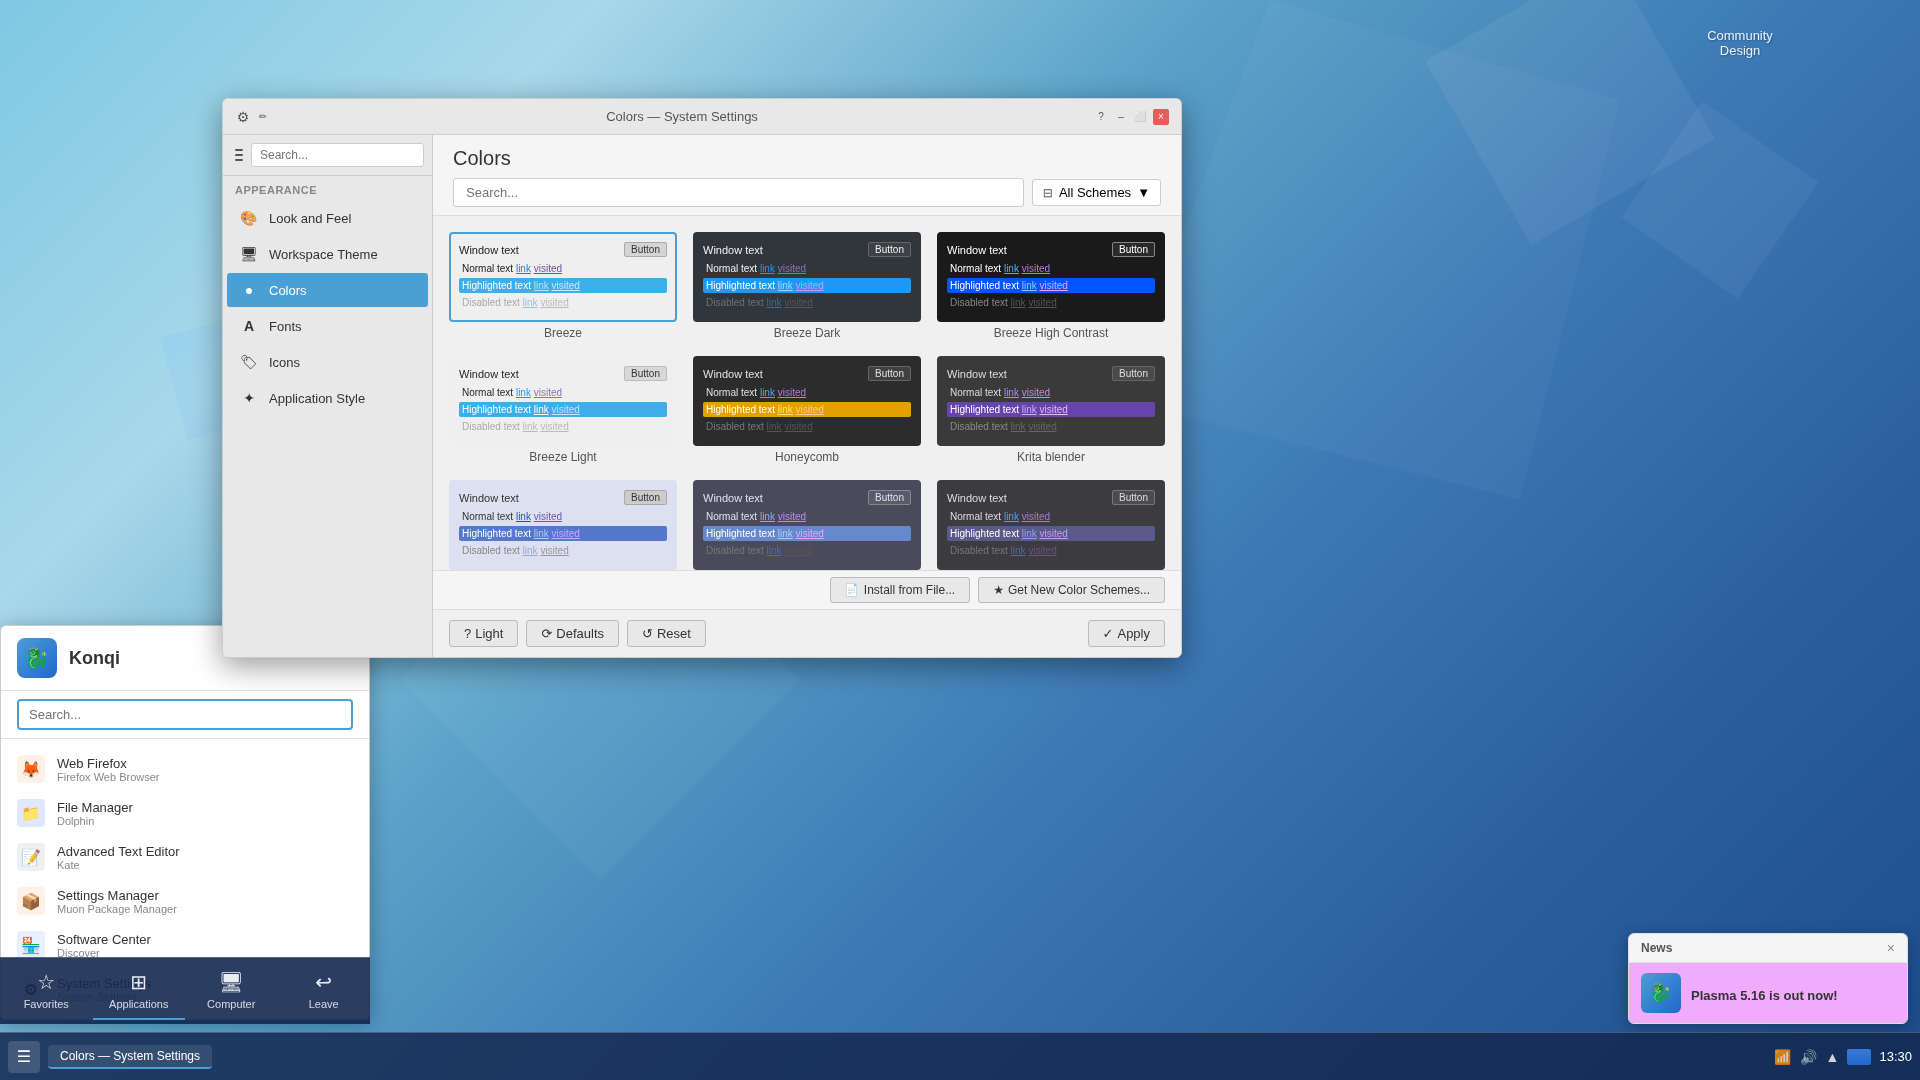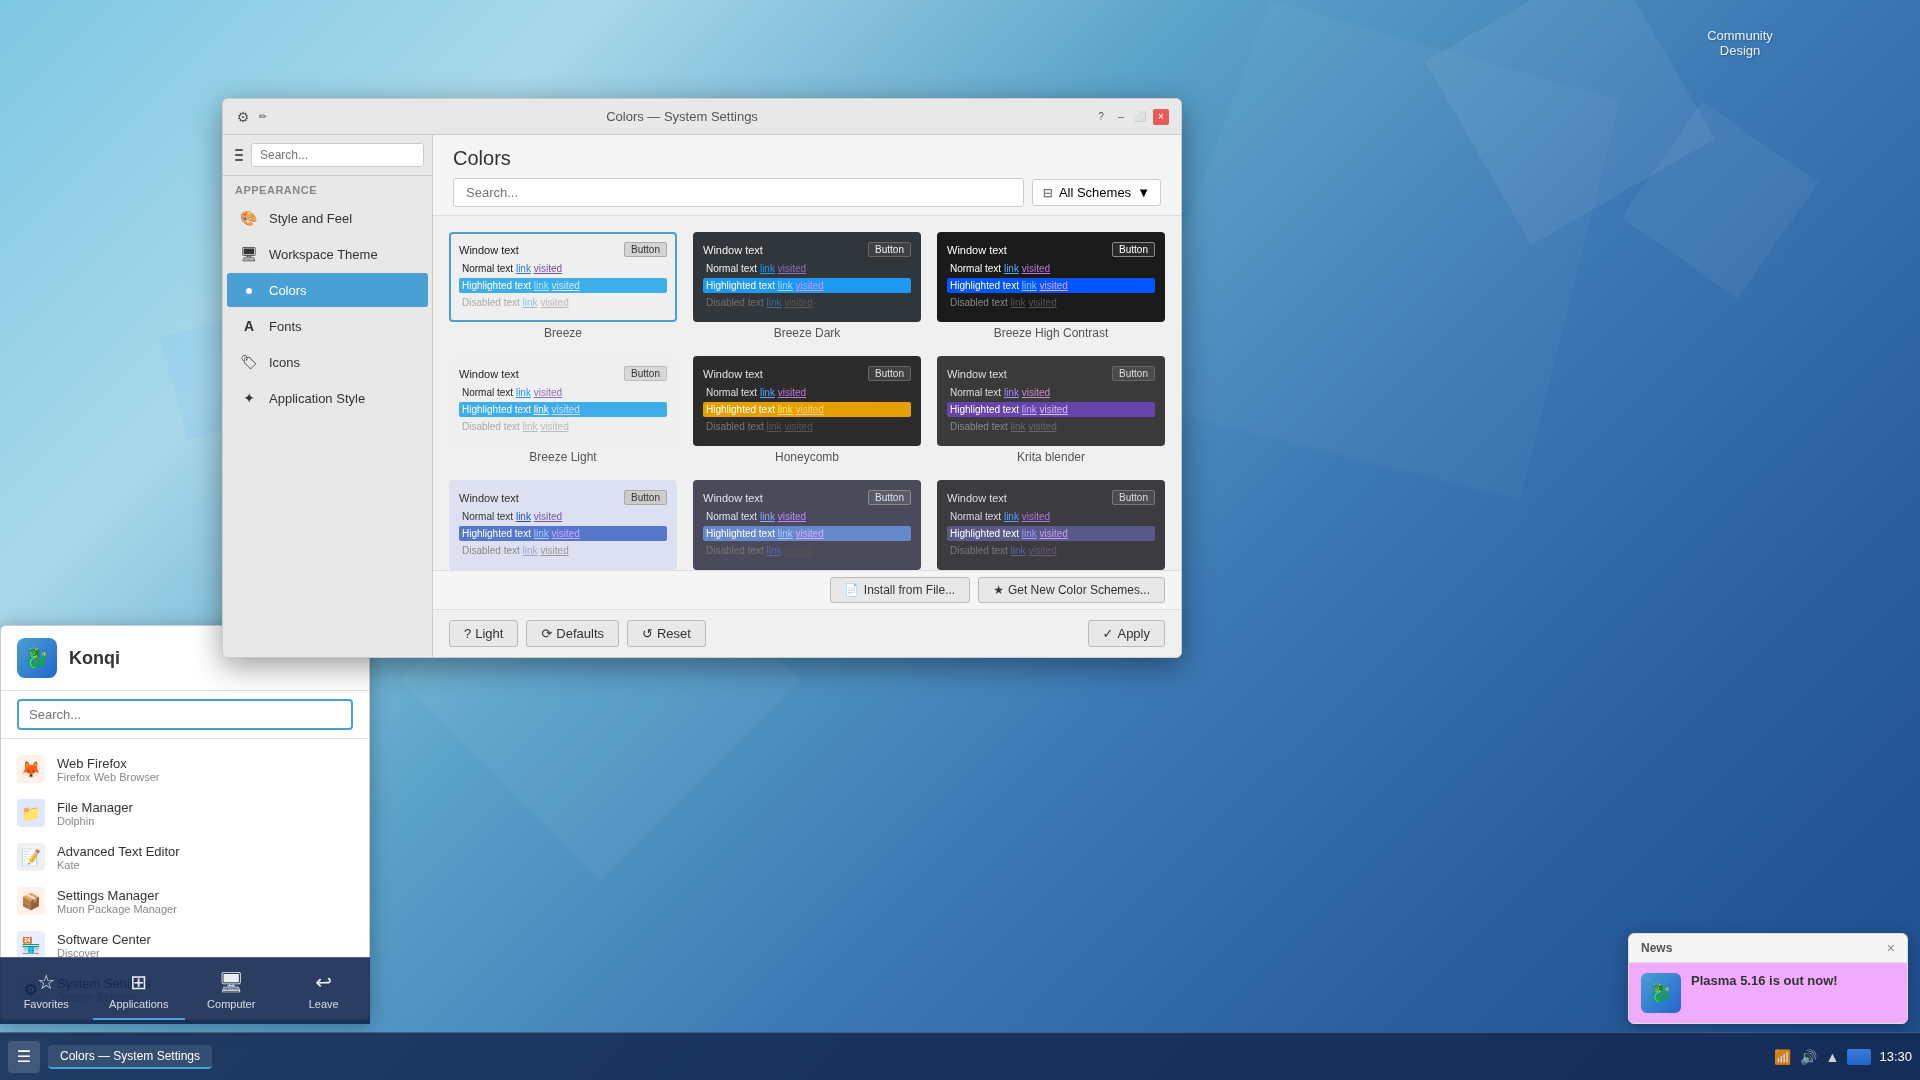--- a/index.html
+++ b/index.html
@@ -616,21 +616,21 @@
       width: 40px;
       height: 40px;
       background: linear-gradient(135deg, #4a9fd4, #2266cc);
       border-radius: 6px;
       display: flex;
       align-items: center;
       justify-content: center;
       font-size: 18px;
       flex-shrink: 0;
     }
-    .notif-content { flex: 1; }
+    .notif-content { flex: 1; margin-top: 15px; }
     .notif-headline { font-size: 13px; font-weight: bold; color: #333; margin-bottom: 4px; }
     .notif-text { font-size: 11px; color: #666; line-height: 1.4; }
   </style>
 </head>
 <body>
 
 <div style="position:absolute;width:100%;height:100%;overflow:hidden;">
   <div style="position:absolute;top:-50px;right:200px;width:300px;height:300px;background:rgba(255,255,255,0.06);clip-path:polygon(50% 0%,100% 50%,50% 100%,0% 50%);transform:rotate(15deg);"></div>
   <div style="position:absolute;top:100px;right:100px;width:200px;height:200px;background:rgba(255,255,255,0.05);clip-path:polygon(50% 0%,100% 50%,50% 100%,0% 50%);transform:rotate(-10deg);"></div>
   <div style="position:absolute;bottom:200px;left:400px;width:400px;height:400px;background:rgba(255,255,255,0.04);clip-path:polygon(50% 0%,100% 50%,50% 100%,0% 50%);"></div>
@@ -738,21 +738,21 @@
         <div class="sidebar-menu-btn">
           <span></span>
             <span></span>
             <span></span>
         </div>
         <input type="text" class="sidebar-search-input" placeholder="Search..." style="">
       </div>
       <div class="sidebar-section-label">Appearance</div>
       <div class="sidebar-item">
         <div class="sidebar-item-icon">🎨</div>
-        <span>Style and Feel</span>
+        <span>Look and Feel</span>
       </div>
       <div class="sidebar-item">
         <div class="sidebar-item-icon">🖥</div>
         <span>Workspace Theme</span>
       </div>
       <div class="sidebar-item active">
         <div class="sidebar-item-icon">●</div>
         <span>Colors</span>
       </div>
       <div class="sidebar-item">

